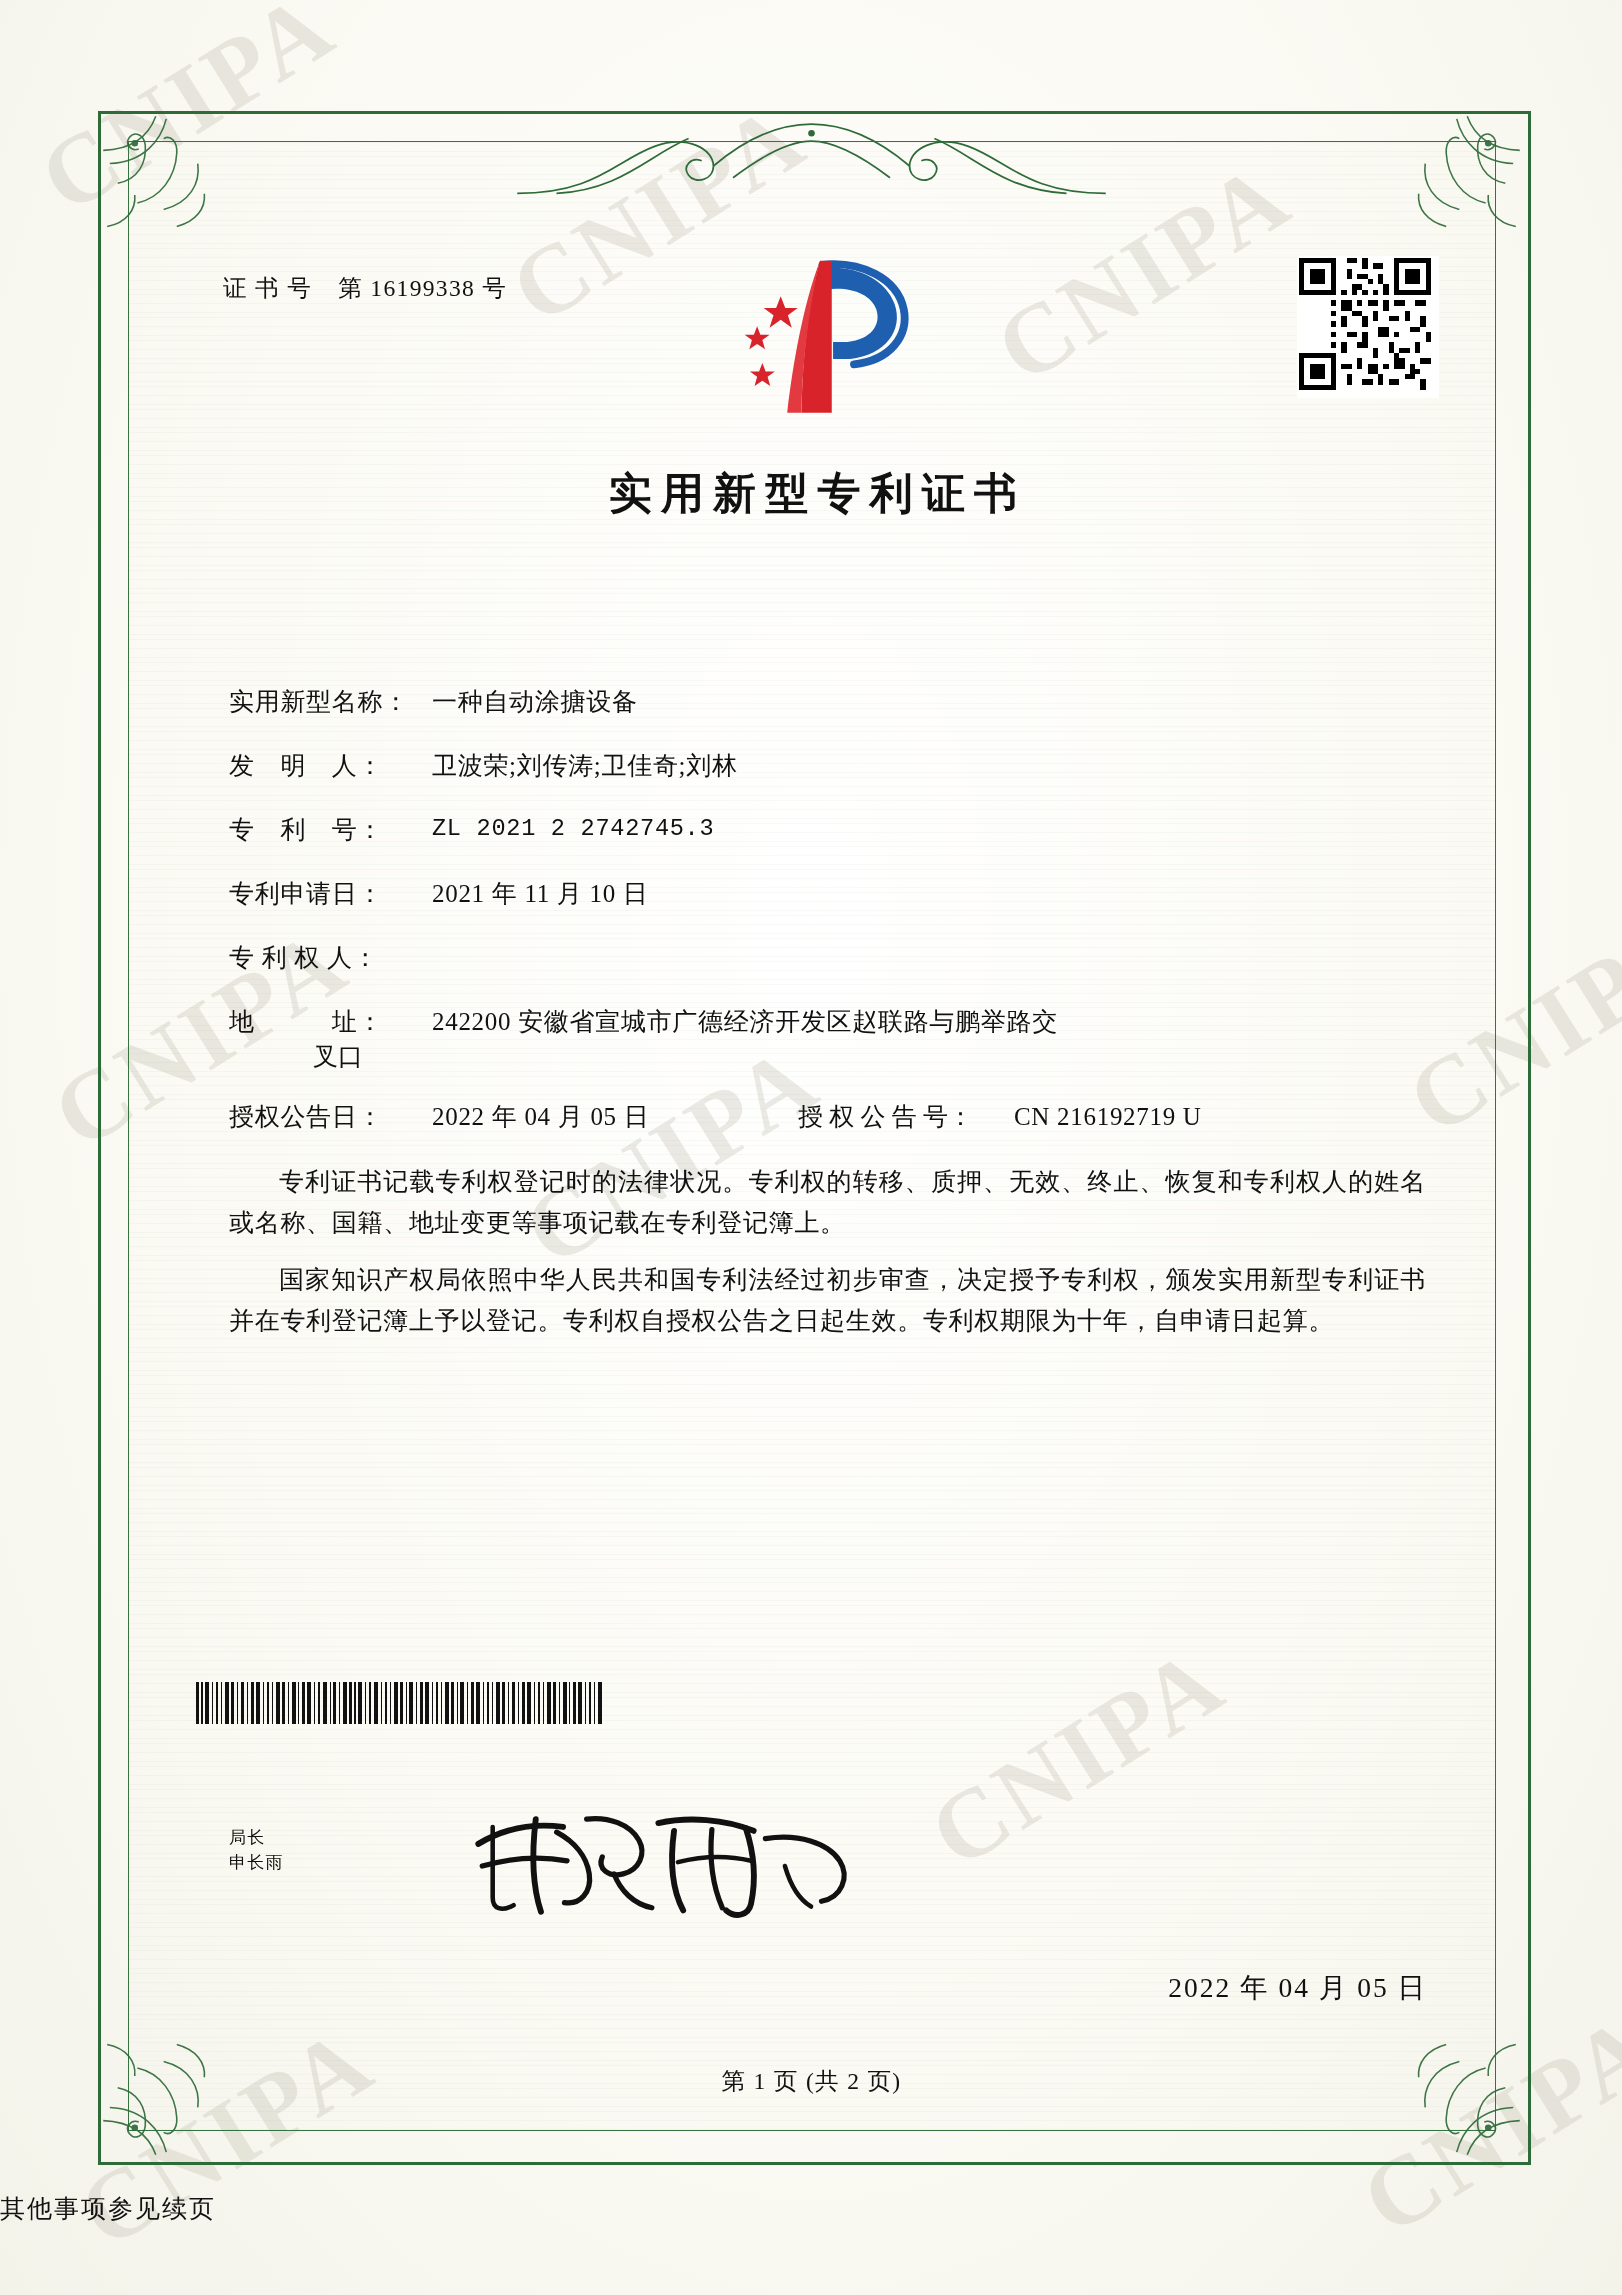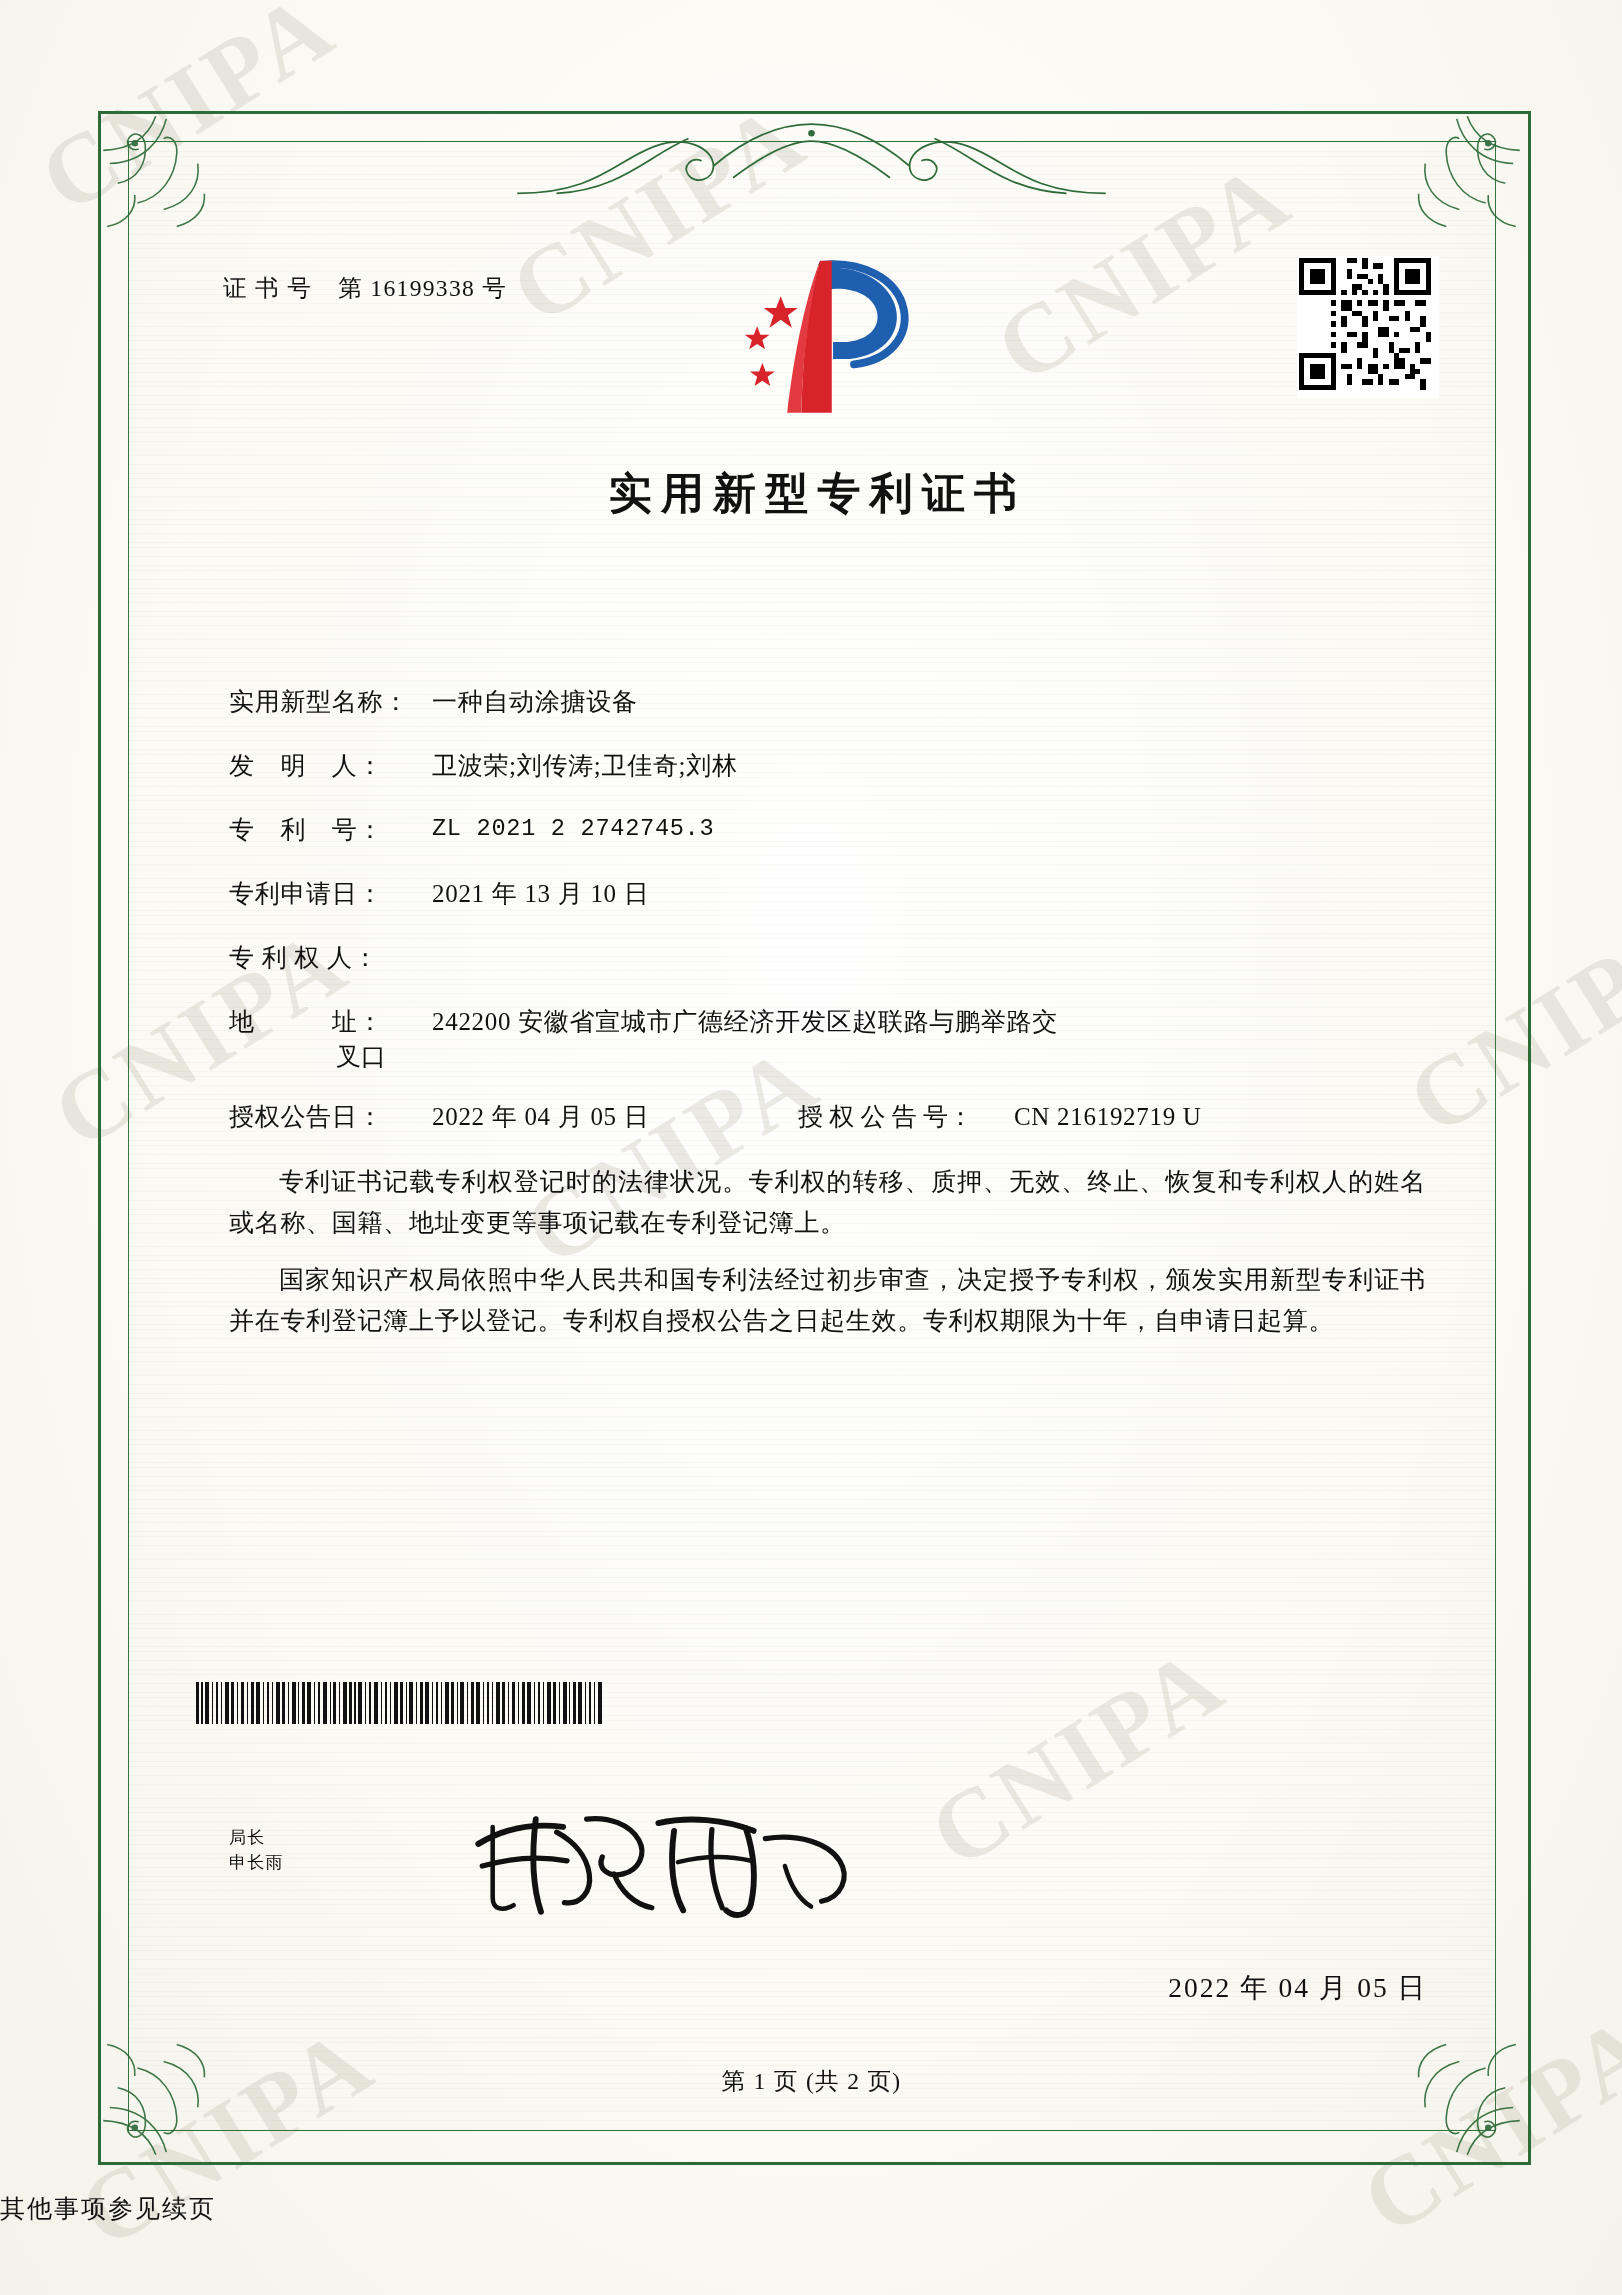--- a/index.html
+++ b/index.html
@@ -166,21 +166,21 @@
     font-size: 23.6px;
     letter-spacing: 0.7px;
   }
   .frow.two-col .flabel2 {
     width: 216px;
     flex: 0 0 216px;
     white-space: pre;
   }
 
   .addr-cont {
-    margin-left: 107px;
+    margin-left: 84px;
     margin-top: 3.9px;
   }
 
   
   .paras {
     position: absolute;
     left: 33px;
     top: 913px;
     width: 1197px;
     font-size: 25px;
@@ -459,21 +459,21 @@
         <div class="fvalue">卫波荣;刘传涛;卫佳奇;刘林</div>
       </div>
 
       <div class="frow">
         <div class="flabel">专　利　号：</div>
         <div class="fvalue mono">ZL 2021 2 2742745.3</div>
       </div>
 
       <div class="frow">
         <div class="flabel">专利申请日：</div>
-        <div class="fvalue">2021 年 13 月 10 日</div>
+        <div class="fvalue">2021 年 11 月 10 日</div>
       </div>
 
       <div class="frow">
         <div class="flabel">专 利 权 人：</div>
       </div>
 
       <div class="frow" style="margin-bottom:5.2px;">
         <div class="flabel">地　　　址：</div>
         <div class="fvalue">242200 安徽省宣城市广德经济开发区赵联路与鹏举路交</div>
       </div>

